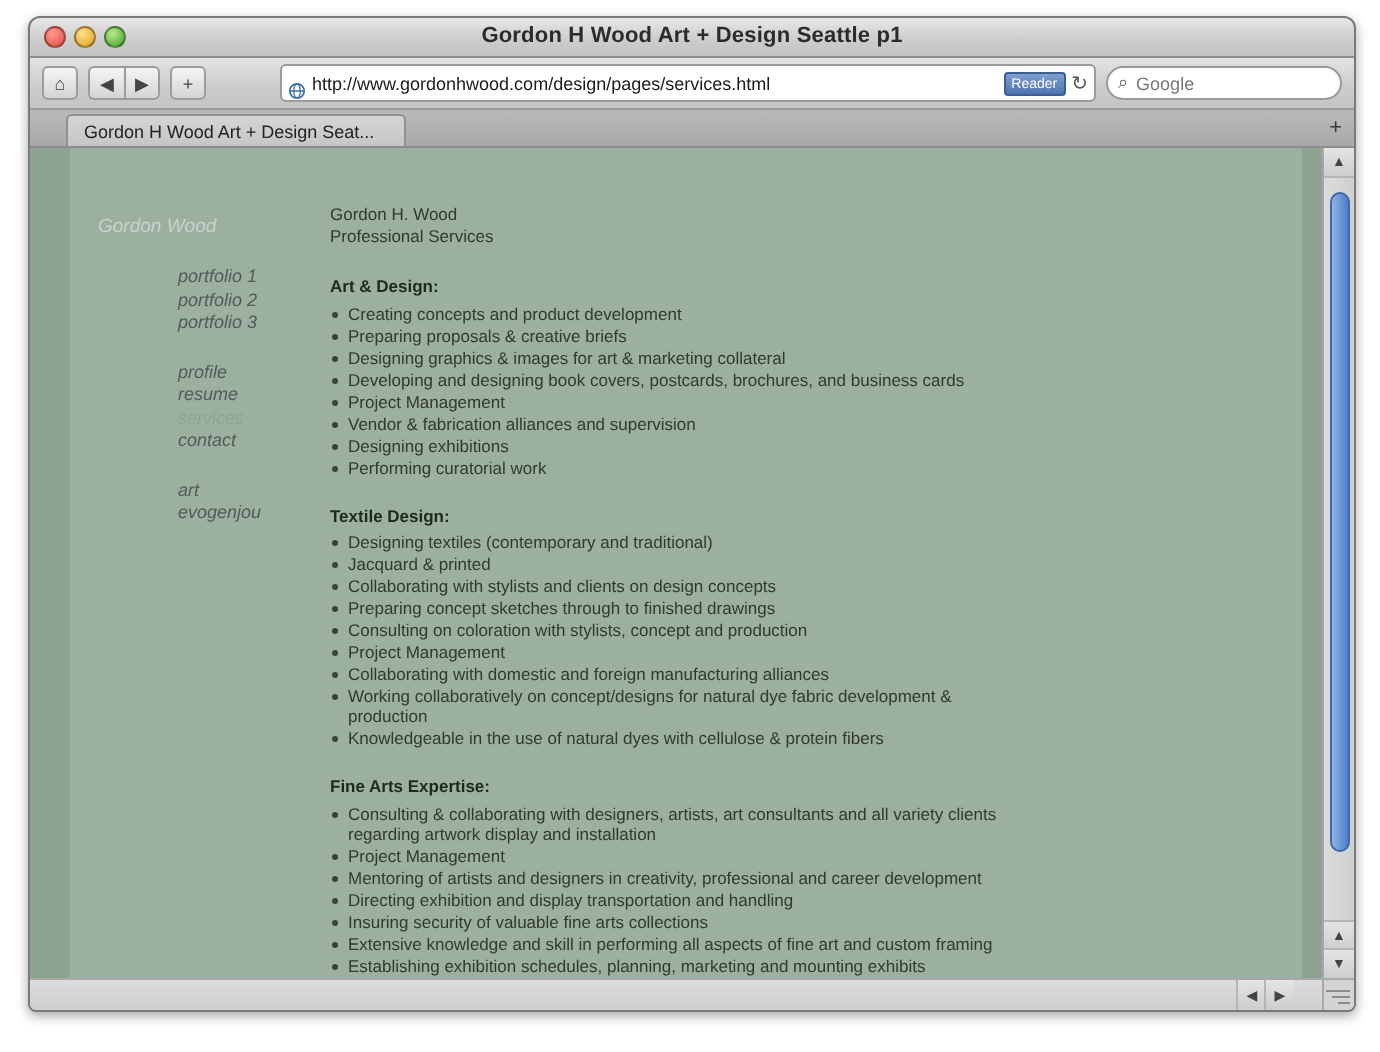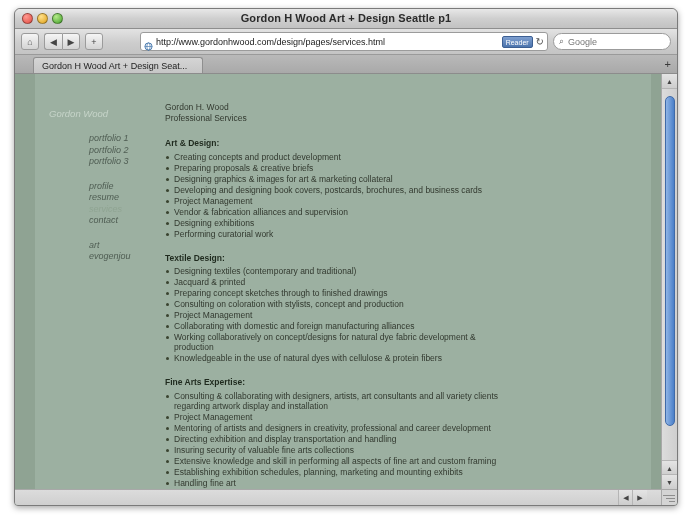--- a/index.html
+++ b/index.html
@@ -443,20 +443,21 @@
               <li>Designing exhibitions</li>
               <li>Performing curatorial work</li>
             </ul>
           </div>
 
           <div class="sec">
             <div class="sec-title">Textile Design:</div>
             <ul class="bullets">
               <li>Designing textiles (contemporary and traditional)</li>
               <li>Jacquard &amp; printed</li>
+              <li>Collaborating with stylists and clients on design concepts</li>
               <li>Preparing concept sketches through to finished drawings</li>
               <li>Consulting on coloration with stylists, concept and production</li>
               <li>Project Management</li>
               <li>Collaborating with domestic and foreign manufacturing alliances</li>
               <li>Working collaboratively on concept/designs for natural dye fabric development &amp; production</li>
               <li>Knowledgeable in the use of natural dyes with cellulose &amp; protein fibers</li>
             </ul>
           </div>
 
           <div class="sec">

